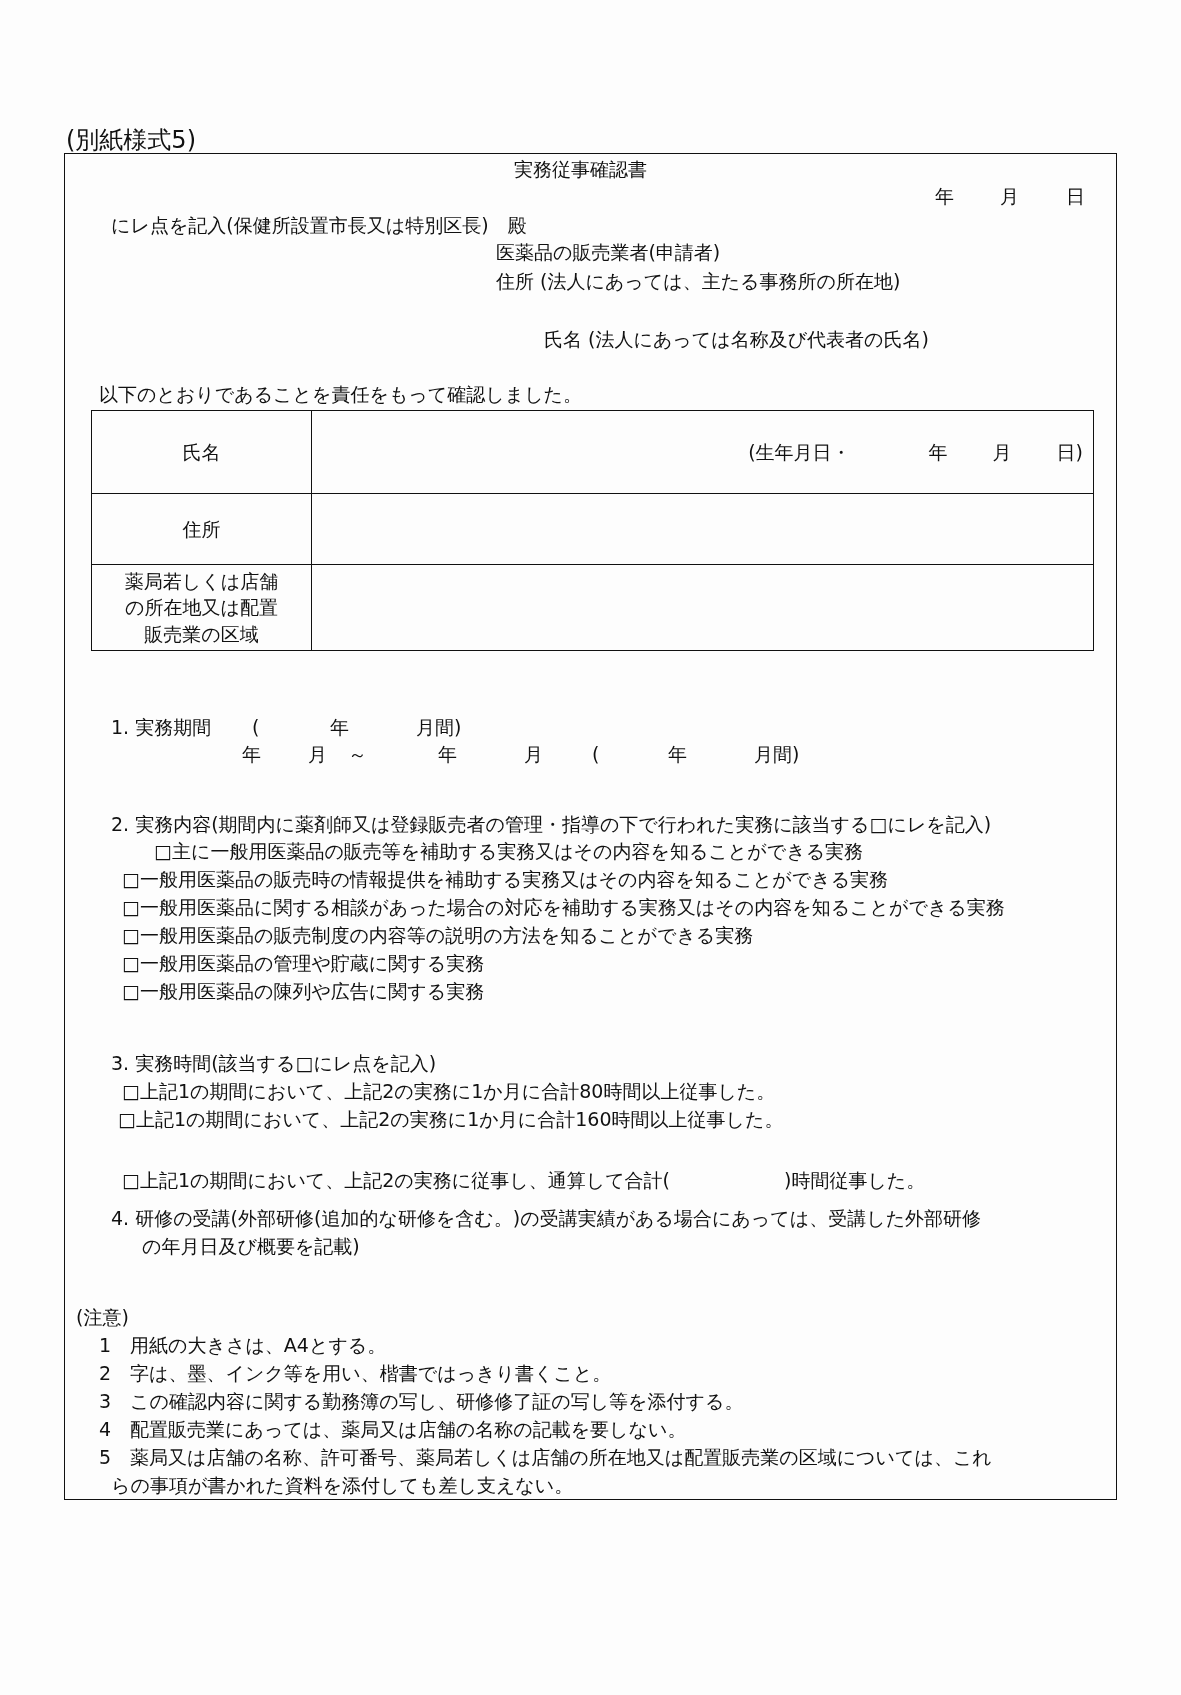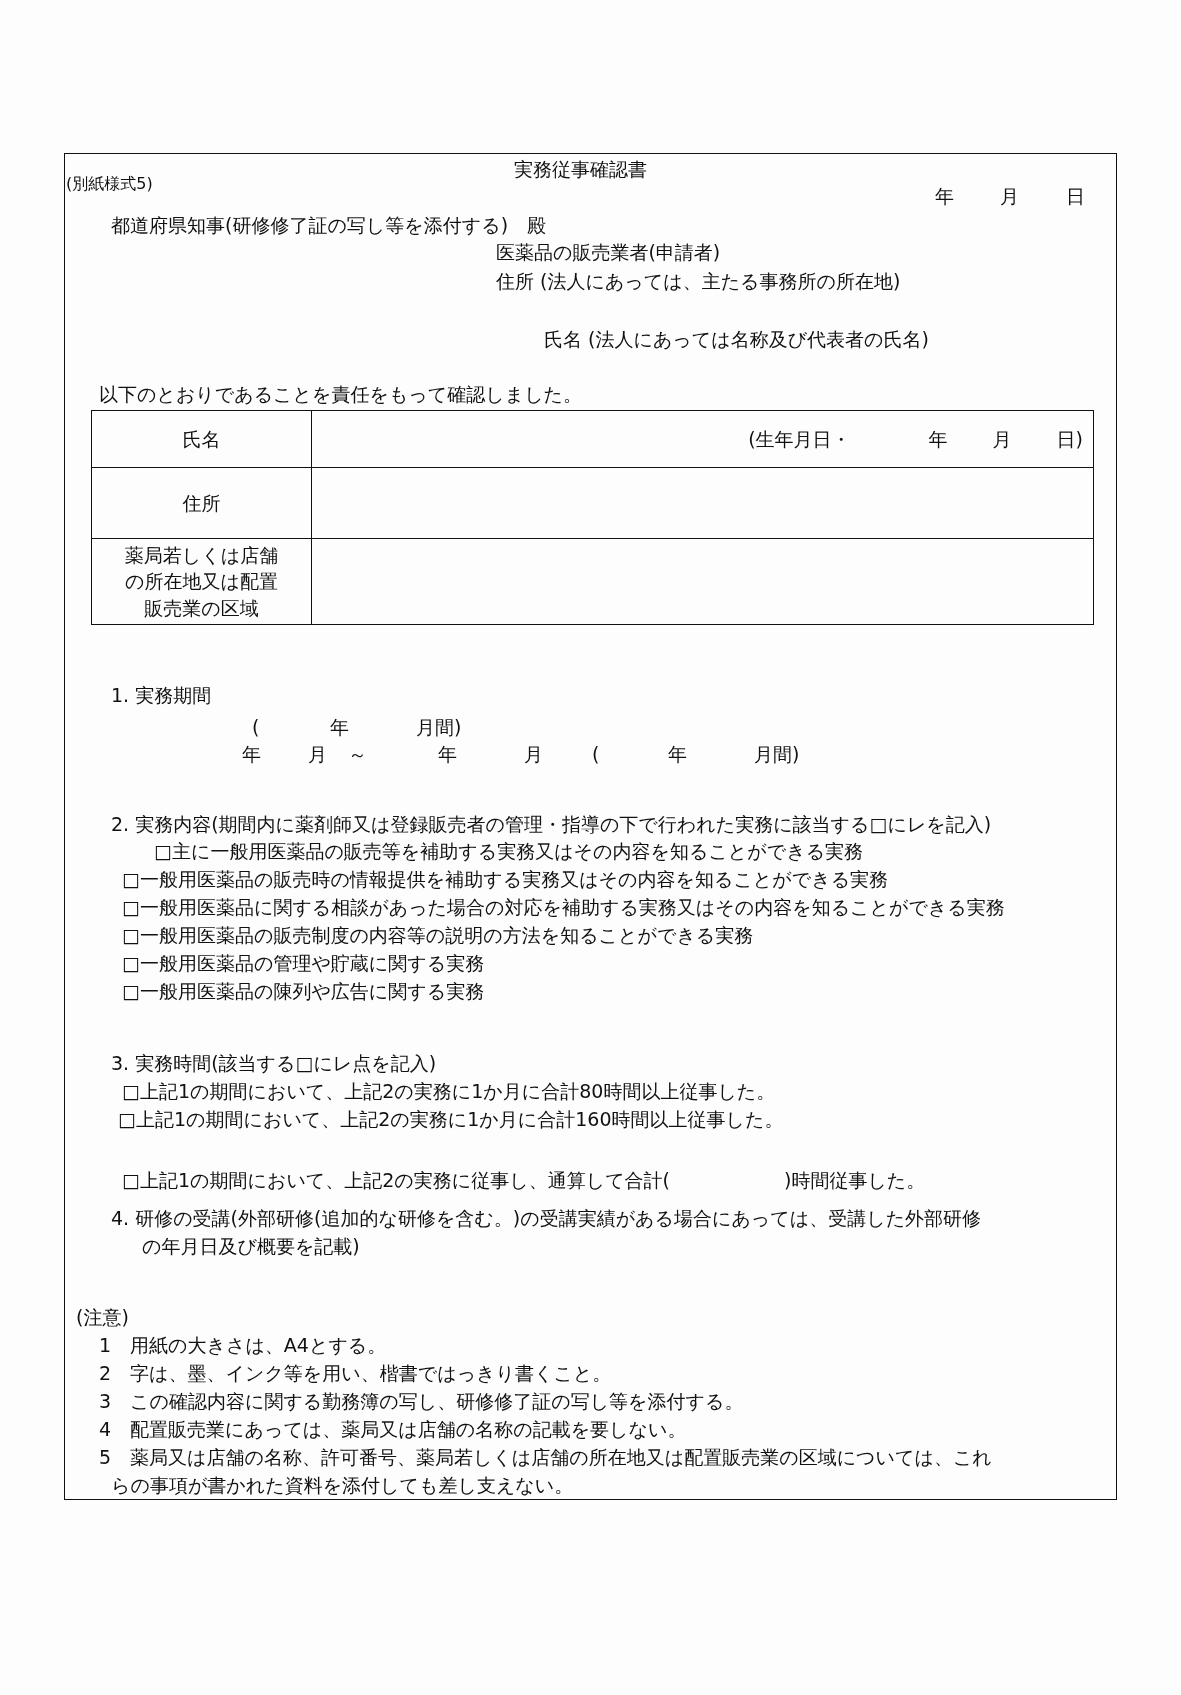--- a/index.html
+++ b/index.html
@@ -12,40 +12,40 @@
   .frame {
     position: absolute; left: 64px; top: 153px; width: 1053px; height: 1347px;
     border: 1.5px solid #111; box-sizing: border-box;
   }
   table.info {
     position: absolute; left: 91px; top: 410px; width: 1003px;
     border-collapse: collapse; table-layout: fixed;
   }
   table.info td { border: 1.5px solid #111; padding: 0; vertical-align: middle; }
   table.info td.label { width: 219px; text-align: center; line-height: 1.4; font-size: 19px; }
-  .r1 { height: 57px; } .r2 { height: 71px; } .r3 { height: 72px; } .r4 { height: 86px; }
+  .r1 { height: 83px; } .r2 { height: 71px; } .r3 { height: 72px; } .r4 { height: 86px; }
   .birth { text-align: right; padding-right: 10px !important; }
   .birth span { display: inline-block; }
 </style>
 </head>
 <body>
 
-<div class="abs" style="left:66px;top:128px;font-size:16px;margin-top:48px;">(別紙様式5)</div>
+<div class="abs" style="left:66px;top:128px;font-size:24px;">(別紙様式5)</div>
 
 <div class="frame"></div>
 
 <div class="abs" style="left:514px;top:160px;font-size:19px;">実務従事確認書</div>
 
 <div>
   <span class="abs" style="left:935px;top:187px;">年</span>
   <span class="abs" style="left:1000px;top:187px;">月</span>
   <span class="abs" style="left:1066px;top:187px;">日</span>
 </div>
 
-<div class="abs" style="left:111px;top:216px;">都道府県知事(研修修了証の写し等を添付する)　殿</div>
+<div class="abs" style="left:111px;top:216px;">にレ点を記入(保健所設置市長又は特別区長)　殿</div>
 
 <div class="abs" style="left:496px;top:243px;">医薬品の販売業者(申請者)</div>
 <div class="abs" style="left:496px;top:272px;">住所 (法人にあっては、主たる事務所の所在地)</div>
 <div class="abs" style="left:496px;top:330px;margin-left:48px;">氏名 (法人にあっては名称及び代表者の氏名)</div>
 
 <div class="abs" style="left:99px;top:385px;">以下のとおりであることを責任をもって確認しました。</div>
 
 <table class="info">
   <tbody>
       <tr class="r1">
@@ -63,21 +63,21 @@
       <div>薬局若しくは店舗</div>
       <div>の所在地又は配置</div>
       <div>販売業の区域</div>
     </td>
     <td></td>
   </tr>
 </tbody>
   </table>
 
 <div>
-  <span class="abs" style="left:111px;top:686px;">1. 実務期間</span>
+  <span class="abs" style="left:111px;top:718px;">1. 実務期間</span>
   <span class="abs" style="left:252px;top:718px;">(</span>
   <span class="abs" style="left:330px;top:718px;">年</span>
   <span class="abs" style="left:416px;top:718px;">月間)</span>
 
   <span class="abs" style="left:242px;top:745px;">年</span>
   <span class="abs" style="left:308px;top:745px;">月</span>
   <span class="abs" style="left:348px;top:745px;">～</span>
   <span class="abs" style="left:438px;top:745px;">年</span>
   <span class="abs" style="left:524px;top:745px;">月</span>
   <span class="abs" style="left:592px;top:745px;">(</span>

